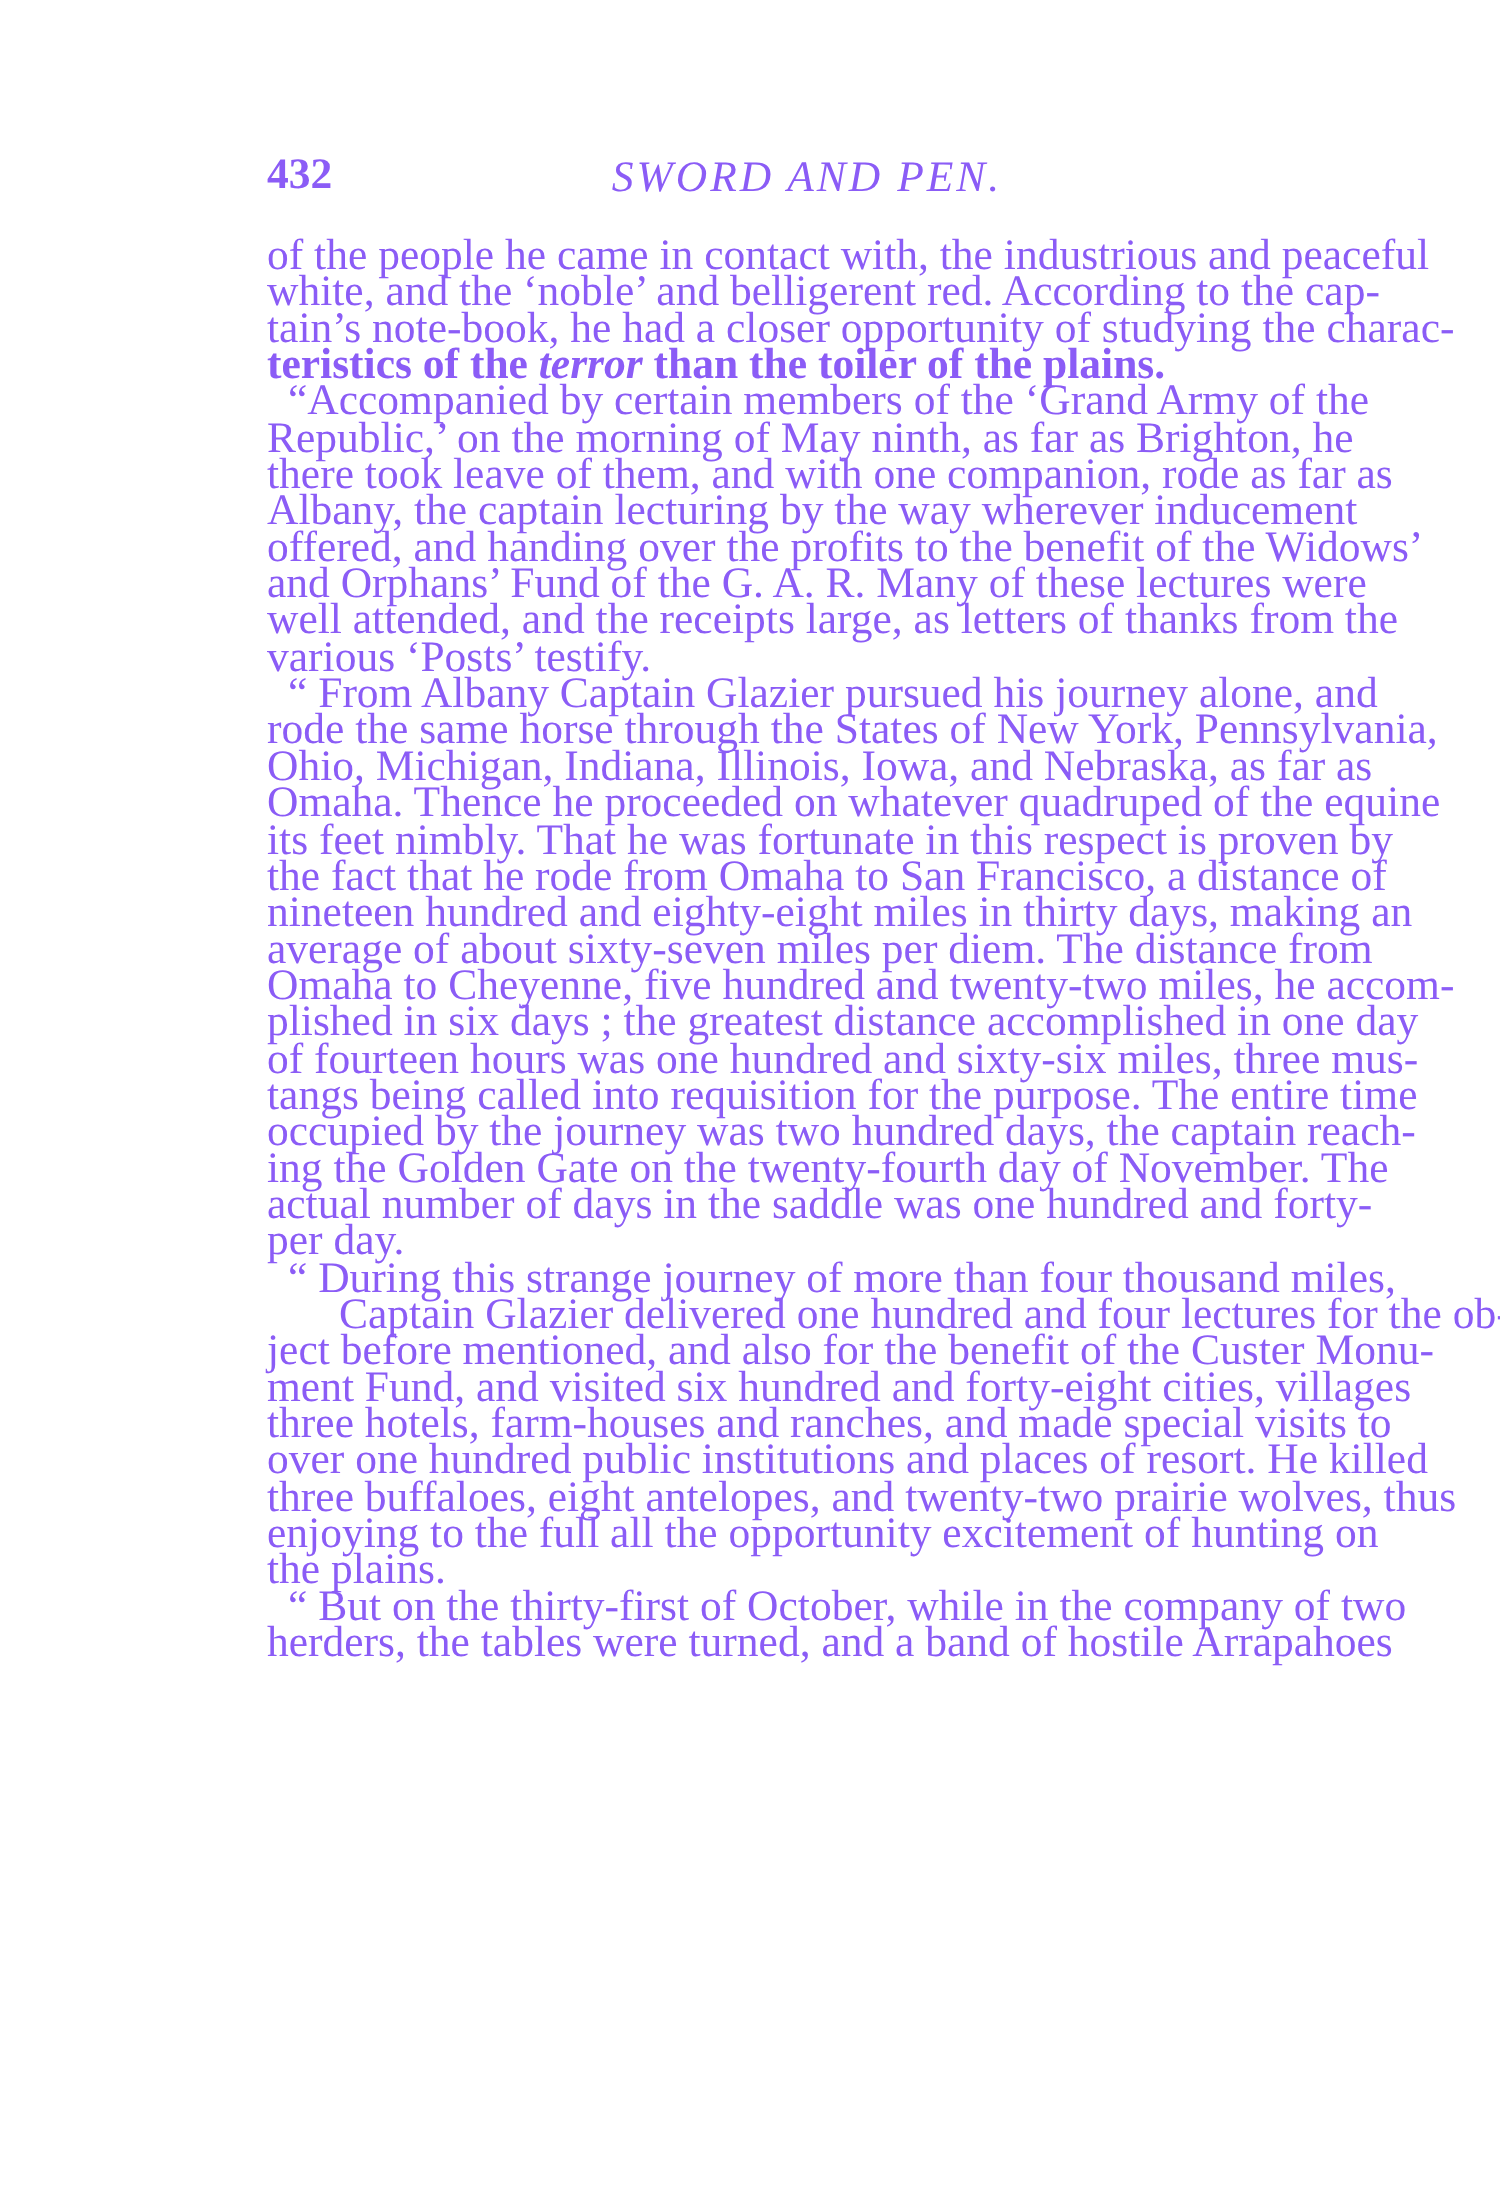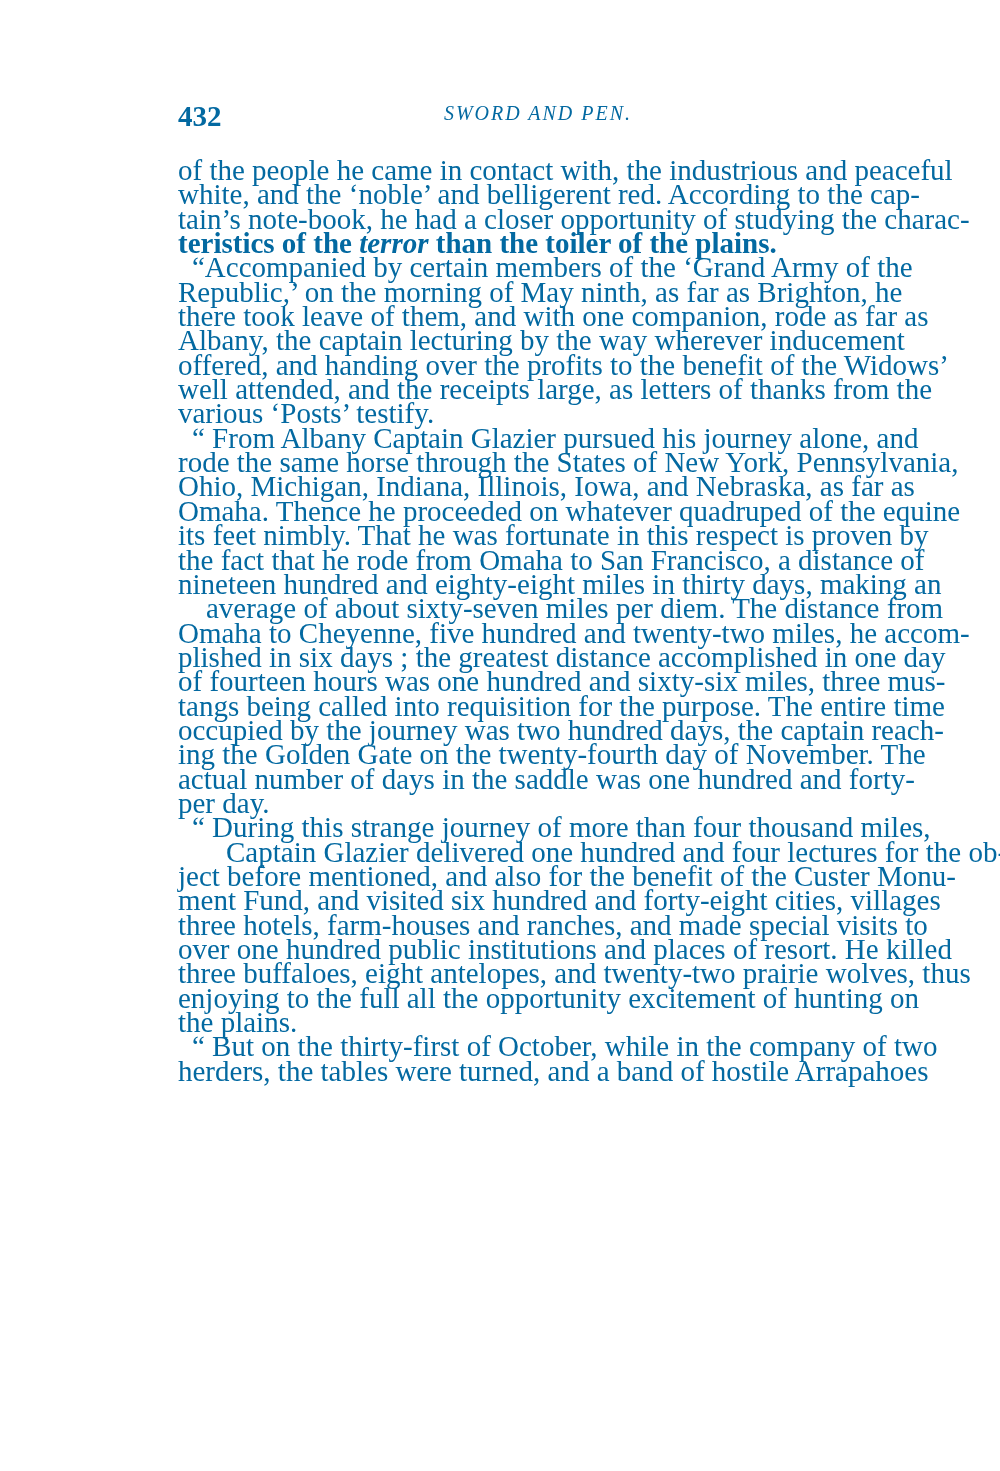--- a/index.html
+++ b/index.html
@@ -1,31 +1,31 @@
 <!DOCTYPE html>
 <html><head>
   <meta charset="utf-8">
   <style>
     html, body { margin: 0; padding: 0; background: #ffffff; }
     body { width: 1000px; height: 1471px; position: relative; overflow: hidden; }
     .page {
       position: absolute; left: 0; top: 0; width: 1000px; height: 1471px;
-      background: #ffffff; color: #0369a1;
+      background: #ffffff; color: #8b5cf6;
       font-family: "Liberation Serif", "DejaVu Serif", serif;
     }
     .header {
       position: absolute; left: 178px; top: 100px; width: 708px; height: 40px;
     }
     .page-number {
       position: absolute; left: 0; top: 0;
       font-size: 29px; font-weight: bold; letter-spacing: 0px;
     }
     .running-head {
       position: absolute; left: 0; width: 708px; top: 2px; text-align: center;
-      font-size: 20px; font-style: italic; letter-spacing: 2px; padding-left: 0; text-decoration: underline;
+      font-size: 29px; font-style: italic; letter-spacing: 2px; padding-left: 0; text-decoration: underline;
     }
     .running-head span { display:inline-block; margin-left: 12px; }
     .body {
       position: absolute; left: 178px; top: 158px; width: 708px;
       font-size: 29px; line-height: 24.35px;
     }
     .para { margin: 0; text-align: justify; text-align-last: justify; }
     .line { display: block; text-align: justify; text-align-last: justify; white-space: nowrap; height: 24.35px; }
     .line.last { text-align-last: left; }
     .indent { padding-left: 14px; }
@@ -47,33 +47,34 @@
       <span class="line" style="display: block;">tain’s note-book, he had a closer opportunity of studying the charac-</span>
       <span class="line last" id="italic-line" style="display: block; font-weight: bold;">teristics of the <i>terror</i> than the toiler of the plains.</span>
     </div>
 
     <div class="para">
       <span class="line indent" style="display: block;">“Accompanied by certain members of the ‘Grand Army of the</span>
       <span class="line" style="display: block;">Republic,’ on the morning of May ninth, as far as Brighton, he</span>
       <span class="line" style="display: block;">there took leave of them, and with one companion, rode as far as</span>
       <span class="line" style="display: block;">Albany, the captain lecturing by the way wherever inducement</span>
       <span class="line" style="display: block;">offered, and handing over the profits to the benefit of the Widows’</span>
+      <span class="line" style="display: block;">and Orphans’ Fund of the G. A. R. Many of these lectures were</span>
       <span class="line" style="display: block;">well attended, and the receipts large, as letters of thanks from the</span>
       <span class="line last" style="display: block;">various ‘Posts’ testify.</span>
     </div>
 
     <div class="para">
       <span class="line indent" style="display: block;">“ From Albany Captain Glazier pursued his journey alone, and</span>
       <span class="line" style="display: block;">rode the same horse through the States of New York, Pennsylvania,</span>
       <span class="line" style="display: block;">Ohio, Michigan, Indiana, Illinois, Iowa, and Nebraska, as far as</span>
       <span class="line" style="display: block;">Omaha. Thence he proceeded on whatever quadruped of the equine</span>
       <span class="line" style="display: block;">its feet nimbly. That he was fortunate in this respect is proven by</span>
       <span class="line" style="display: block;">the fact that he rode from Omaha to San Francisco, a distance of</span>
       <span class="line" style="display: block;">nineteen hundred and eighty-eight miles in thirty days, making an</span>
-      <span class="line" style="display: block; margin-left: 28px;">average of about sixty-seven miles per diem. The distance from</span>
+      <span class="line" style="display: block;">average of about sixty-seven miles per diem. The distance from</span>
       <span class="line" style="display: block;">Omaha to Cheyenne, five hundred and twenty-two miles, he accom-</span>
       <span class="line" style="display: block;">plished in six days ; the greatest distance accomplished in one day</span>
       <span class="line" style="display: block;">of fourteen hours was one hundred and sixty-six miles, three mus-</span>
       <span class="line" style="display: block;">tangs being called into requisition for the purpose. The entire time</span>
       <span class="line" style="display: block;">occupied by the journey was two hundred days, the captain reach-</span>
       <span class="line" style="display: block;">ing the Golden Gate on the twenty-fourth day of November. The</span>
       <span class="line" style="display: block;">actual number of days in the saddle was one hundred and forty-</span>
       <span class="line last" style="display: block;">per day.</span>
     </div>
 

